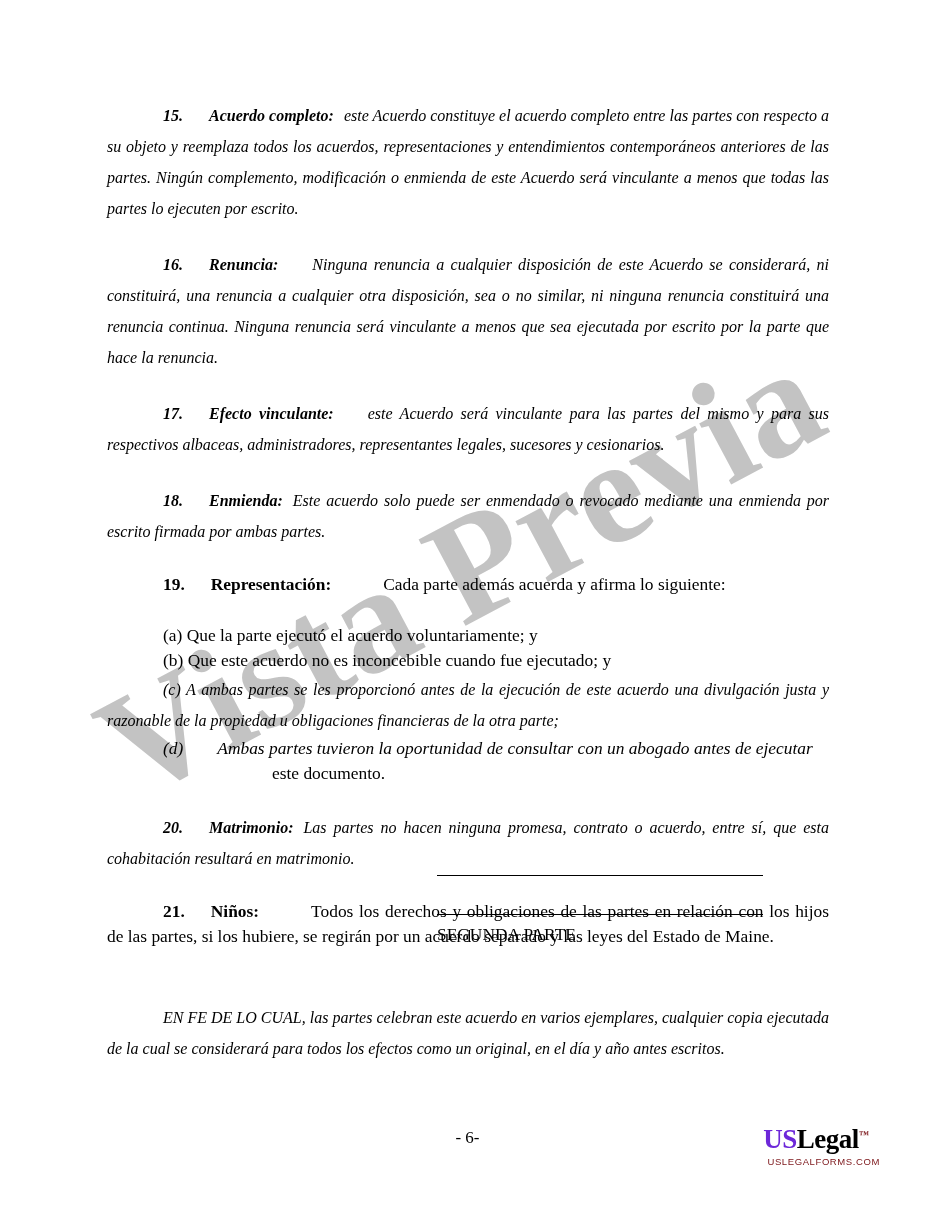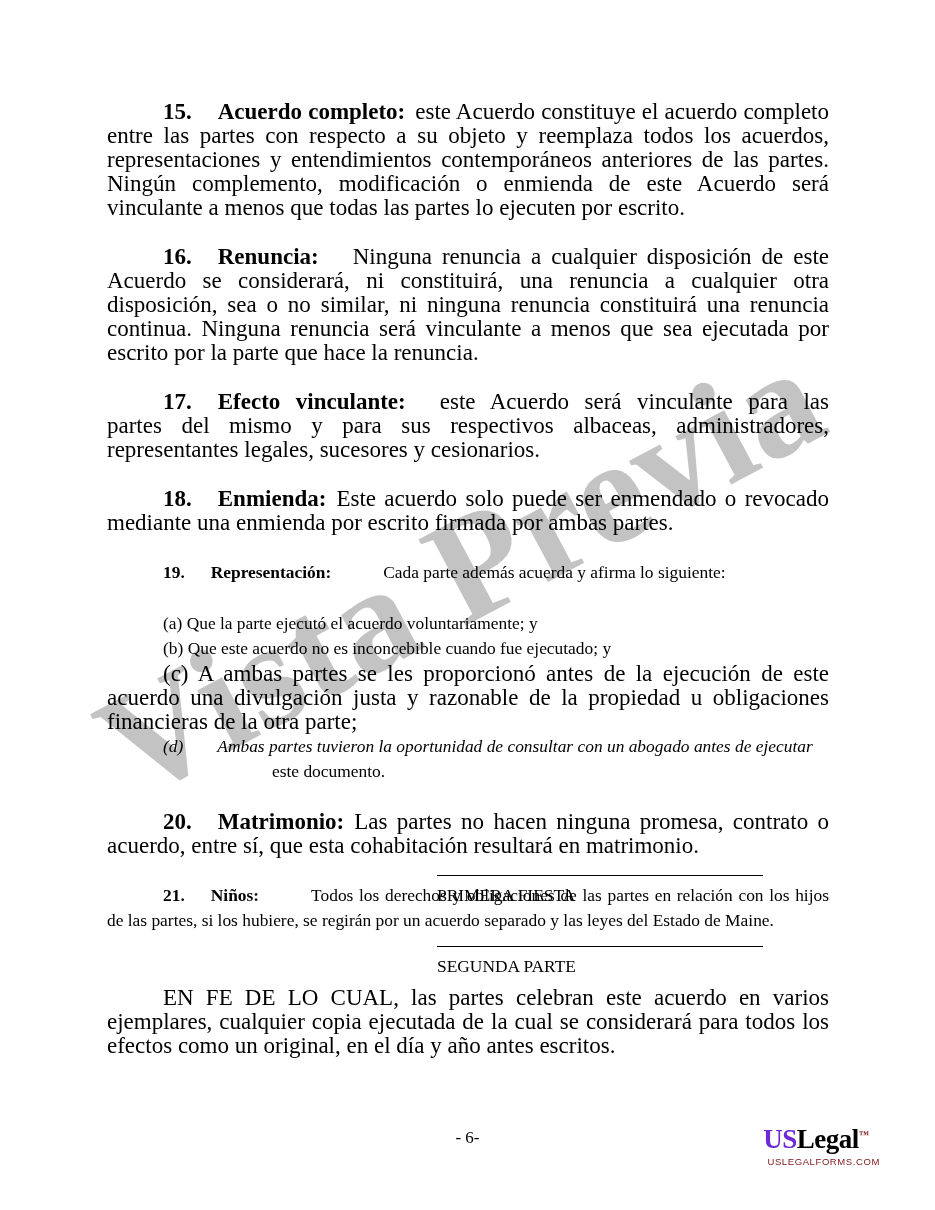--- a/index.html
+++ b/index.html
@@ -44,24 +44,25 @@
   }
   .content {
     position: absolute;
     left: 107px;
     top: 100px;
     width: 722px;
     z-index: 10;
   }
   p.para {
     margin: 0 0 0 0;
-    font-size: 23px;
-    line-height: 24px;
+    font-size: 16px;
+    line-height: 31px;
     text-align: justify;
     color: #000000;
+    font-style: italic;
   }
   .indent {
     display: inline-block;
     width: 56px;
   }
   .num {
     font-weight: bold;
   }
   .gap-after-num {
     display: inline-block;
@@ -231,21 +232,20 @@
     <p class="para"><span class="indent"></span><span>EN FE DE LO CUAL, las partes celebran este acuerdo en varios ejemplares, cualquier copia ejecutada de la cual se considerará para todos los efectos como un original, en el día y año antes escritos.</span></p>
 
   </div>
 
   <div class="watermark">
     <div class="watermark-text">Vista Previa</div>
   </div>
 
   <div class="sig-block">
     <div class="sig-line"></div>
-    <div class="sig-label">PRIMERA FIESTA</div>
     <div class="sig-gap"></div>
     <div class="sig-line"></div>
     <div class="sig-label">SEGUNDA PARTE</div>
   </div>
 
   <div class="page-number">- 6-</div>
 
   <div class="logo">
     <div class="logo-main"><span class="logo-us">US</span><span class="logo-legal">Legal</span><span class="logo-tm">™</span></div>
     <div class="logo-sub">USLEGALFORMS.COM</div>

